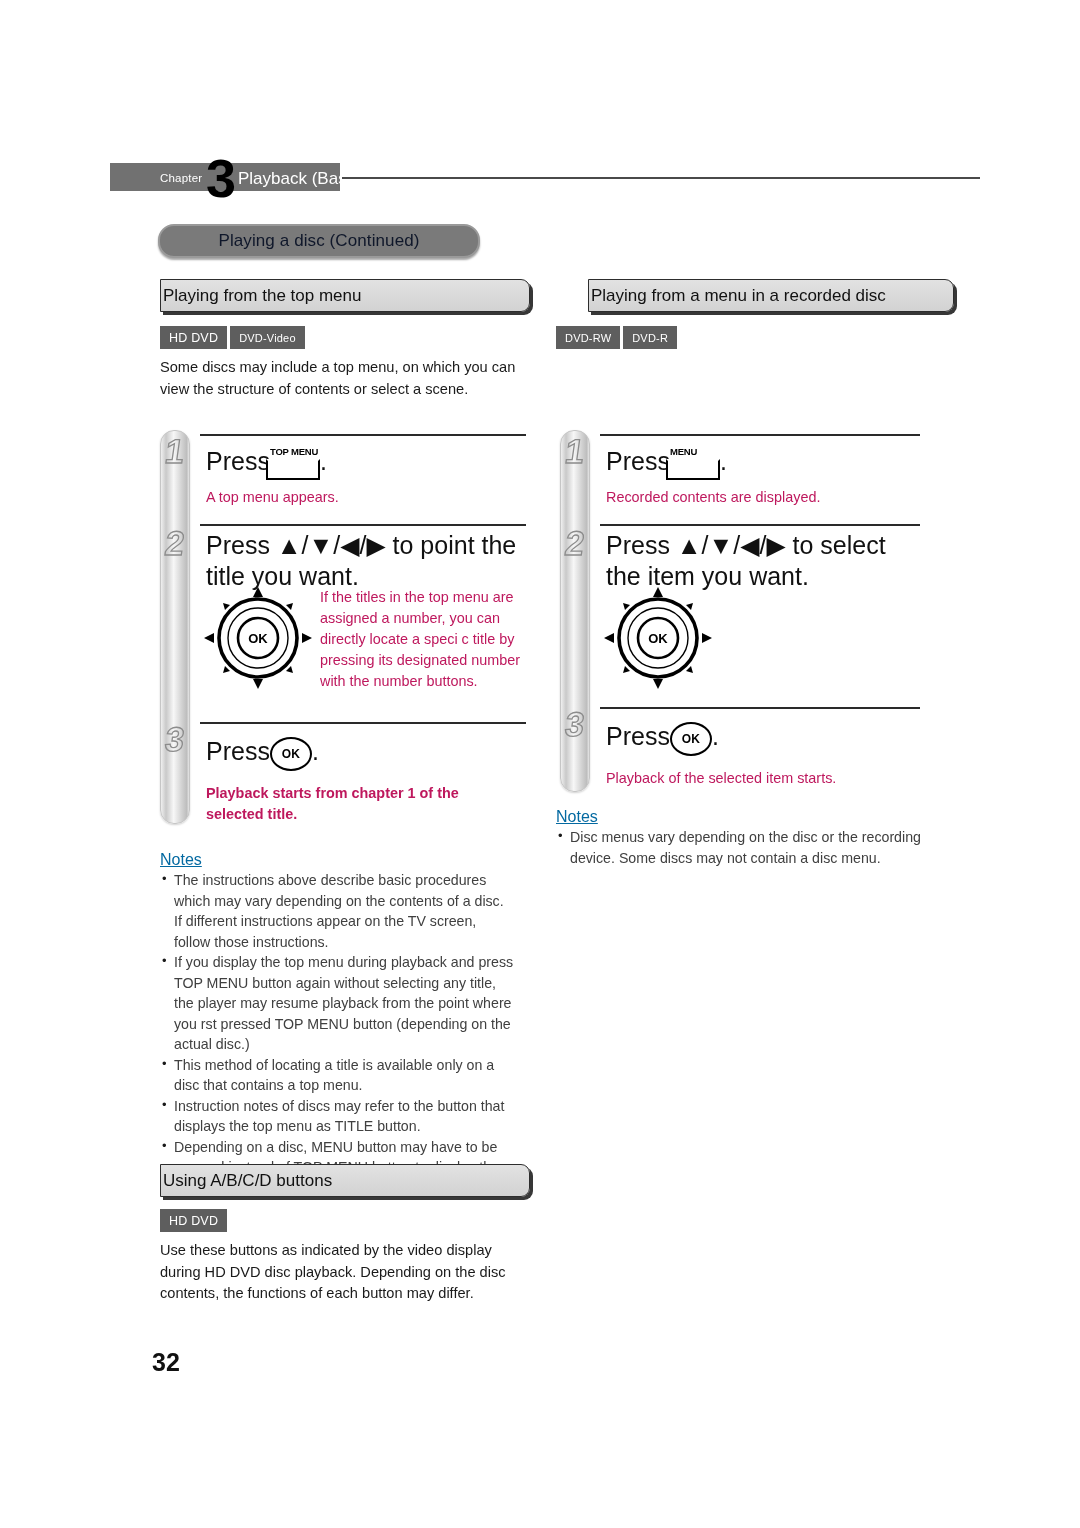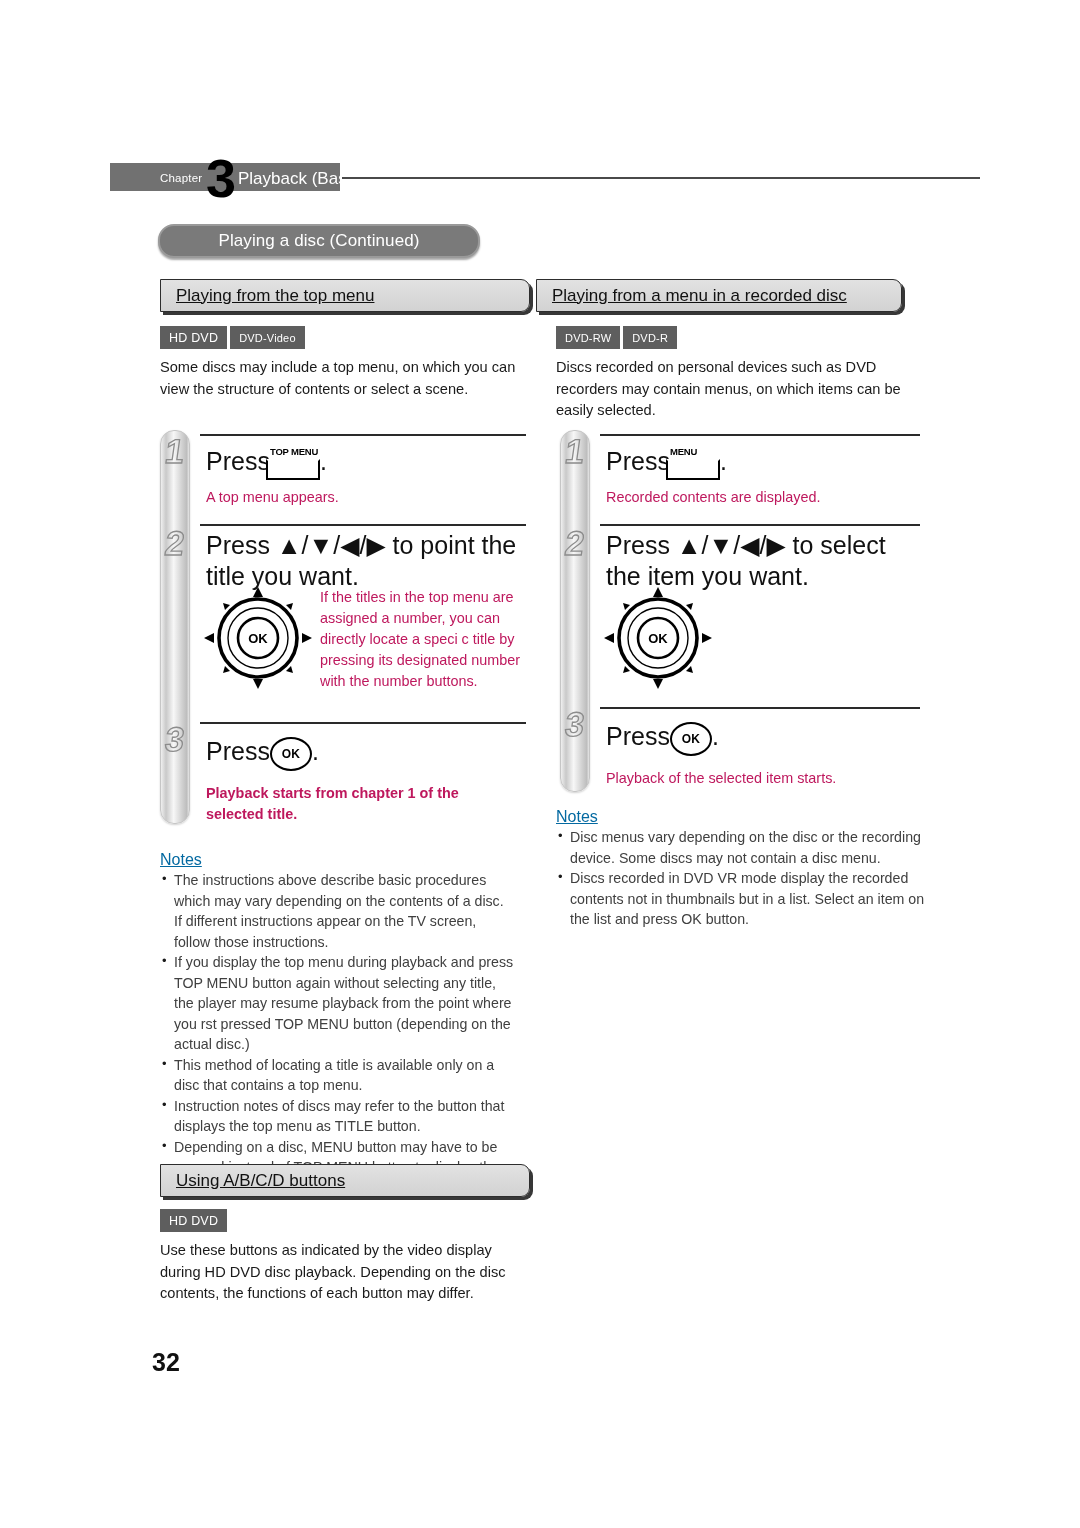--- a/index.html
+++ b/index.html
@@ -34,32 +34,32 @@
   }
 
   
   .pill{
     position:absolute;left:158px;top:224px;width:318px;height:30px;
     border-radius:16px;background:#7a7a7a;
     border:2px solid #9a9a9a;
     box-shadow:0 2px 2px rgba(0,0,0,.35);
     display:flex;align-items:center;justify-content:center;
   }
-  .pill span{color:#ffffff;font-size:17px;letter-spacing:.1px;}
+  .pill span{color:#0f172a;font-size:17px;letter-spacing:.1px;}
 
   
   .sec-bar{
     position:absolute;height:31px;
     background:linear-gradient(#e2e2e2,#d2d2d2);
     border:1.5px solid #2d2d2d;
     border-radius:0 9px 9px 0;
     box-shadow:3px 3px 0 rgba(20,20,20,.85);
     display:flex;align-items:center;
   }
-  .sec-bar span{padding-left:15px;font-size:17px;color:#111;text-decoration:underline;}
+  .sec-bar span{padding-left:2px;font-size:17px;color:#111;}
 
   
   .badges{position:absolute;display:flex;gap:3px;}
   .badge{
     background:#5e5e5e;color:#ffffff;height:23px;
     display:flex;align-items:center;justify-content:center;
     padding:0 9px;font-size:12.5px;letter-spacing:.2px;
   }
   .badge.small{font-size:11px;}
 
@@ -193,30 +193,29 @@
     <div class="nt">Notes</div>
     <ul>
       <li>The instructions above describe basic procedures which may vary depending on the contents of a disc. If different instructions appear on the TV screen, follow those instructions.</li>
       <li>If you display the top menu during playback and press TOP MENU button again without selecting any title, the player may resume playback from the point where you  rst pressed TOP MENU button (depending on the actual disc.)</li>
       <li>This method of locating a title is available only on a disc that contains a top menu.</li>
       <li>Instruction notes of discs may refer to the button that displays the top menu as TITLE button.</li>
       <li>Depending on a disc, MENU button may have to be pressed instead of TOP MENU button to display the top menu.</li>
     </ul>
   </div>
 
-  <div class="sec-bar" style="left:536px;top:279px;width:364px;">
+  <div class="sec-bar" style="left:588px;top:279px;width:364px;">
     <span>Playing from a menu in a recorded disc</span>
   </div>
 
   <div class="badges" style="left:556px;top:326px;">
     <div class="badge small">DVD-RW</div>
     <div class="badge small">DVD-R</div>
   </div>
 
-  <div class="para" style="left:556px;top:357px;width:370px;">Discs recorded on personal devices such as DVD recorders may contain menus, on which items can be easily selected.</div>
 
   <div class="rail" style="left:560px;top:430px;height:360px;"></div>
 
   <div class="steprule" style="left:600px;top:434px;width:320px;"></div>
   <div class="stepnum" style="left:555px;top:434px;">1</div>
   <div class="stepline" style="left:606px;top:446px;">
     <span>Press</span>
   </div>
   <div class="rbtn" style="left:666px;top:459px;">
     <div class="cap">MENU</div>
@@ -250,21 +249,20 @@
     <span>Press</span>
   </div>
   <div class="okbtn" style="left:670px;top:722px;">OK</div>
   <div class="stepline" style="left:712px;top:721px;">.</div>
   <div class="stepsub" style="left:606px;top:768px;width:320px;">Playback of the selected item starts.</div>
 
   <div class="notes" style="left:556px;top:808px;width:370px;">
     <div class="nt">Notes</div>
     <ul>
       <li>Disc menus vary depending on the disc or the recording device. Some discs may not contain a disc menu.</li>
-      <li>Discs recorded in DVD VR mode display the recorded contents not in thumbnails but in a list. Select an item on the list and press OK button.</li>
     </ul>
   </div>
 
   <div class="sec-bar" style="left:160px;top:1164px;width:368px;">
     <span>Using A/B/C/D buttons</span>
   </div>
 
   <div class="badges" style="left:160px;top:1209px;">
     <div class="badge">HD DVD</div>
   </div>

